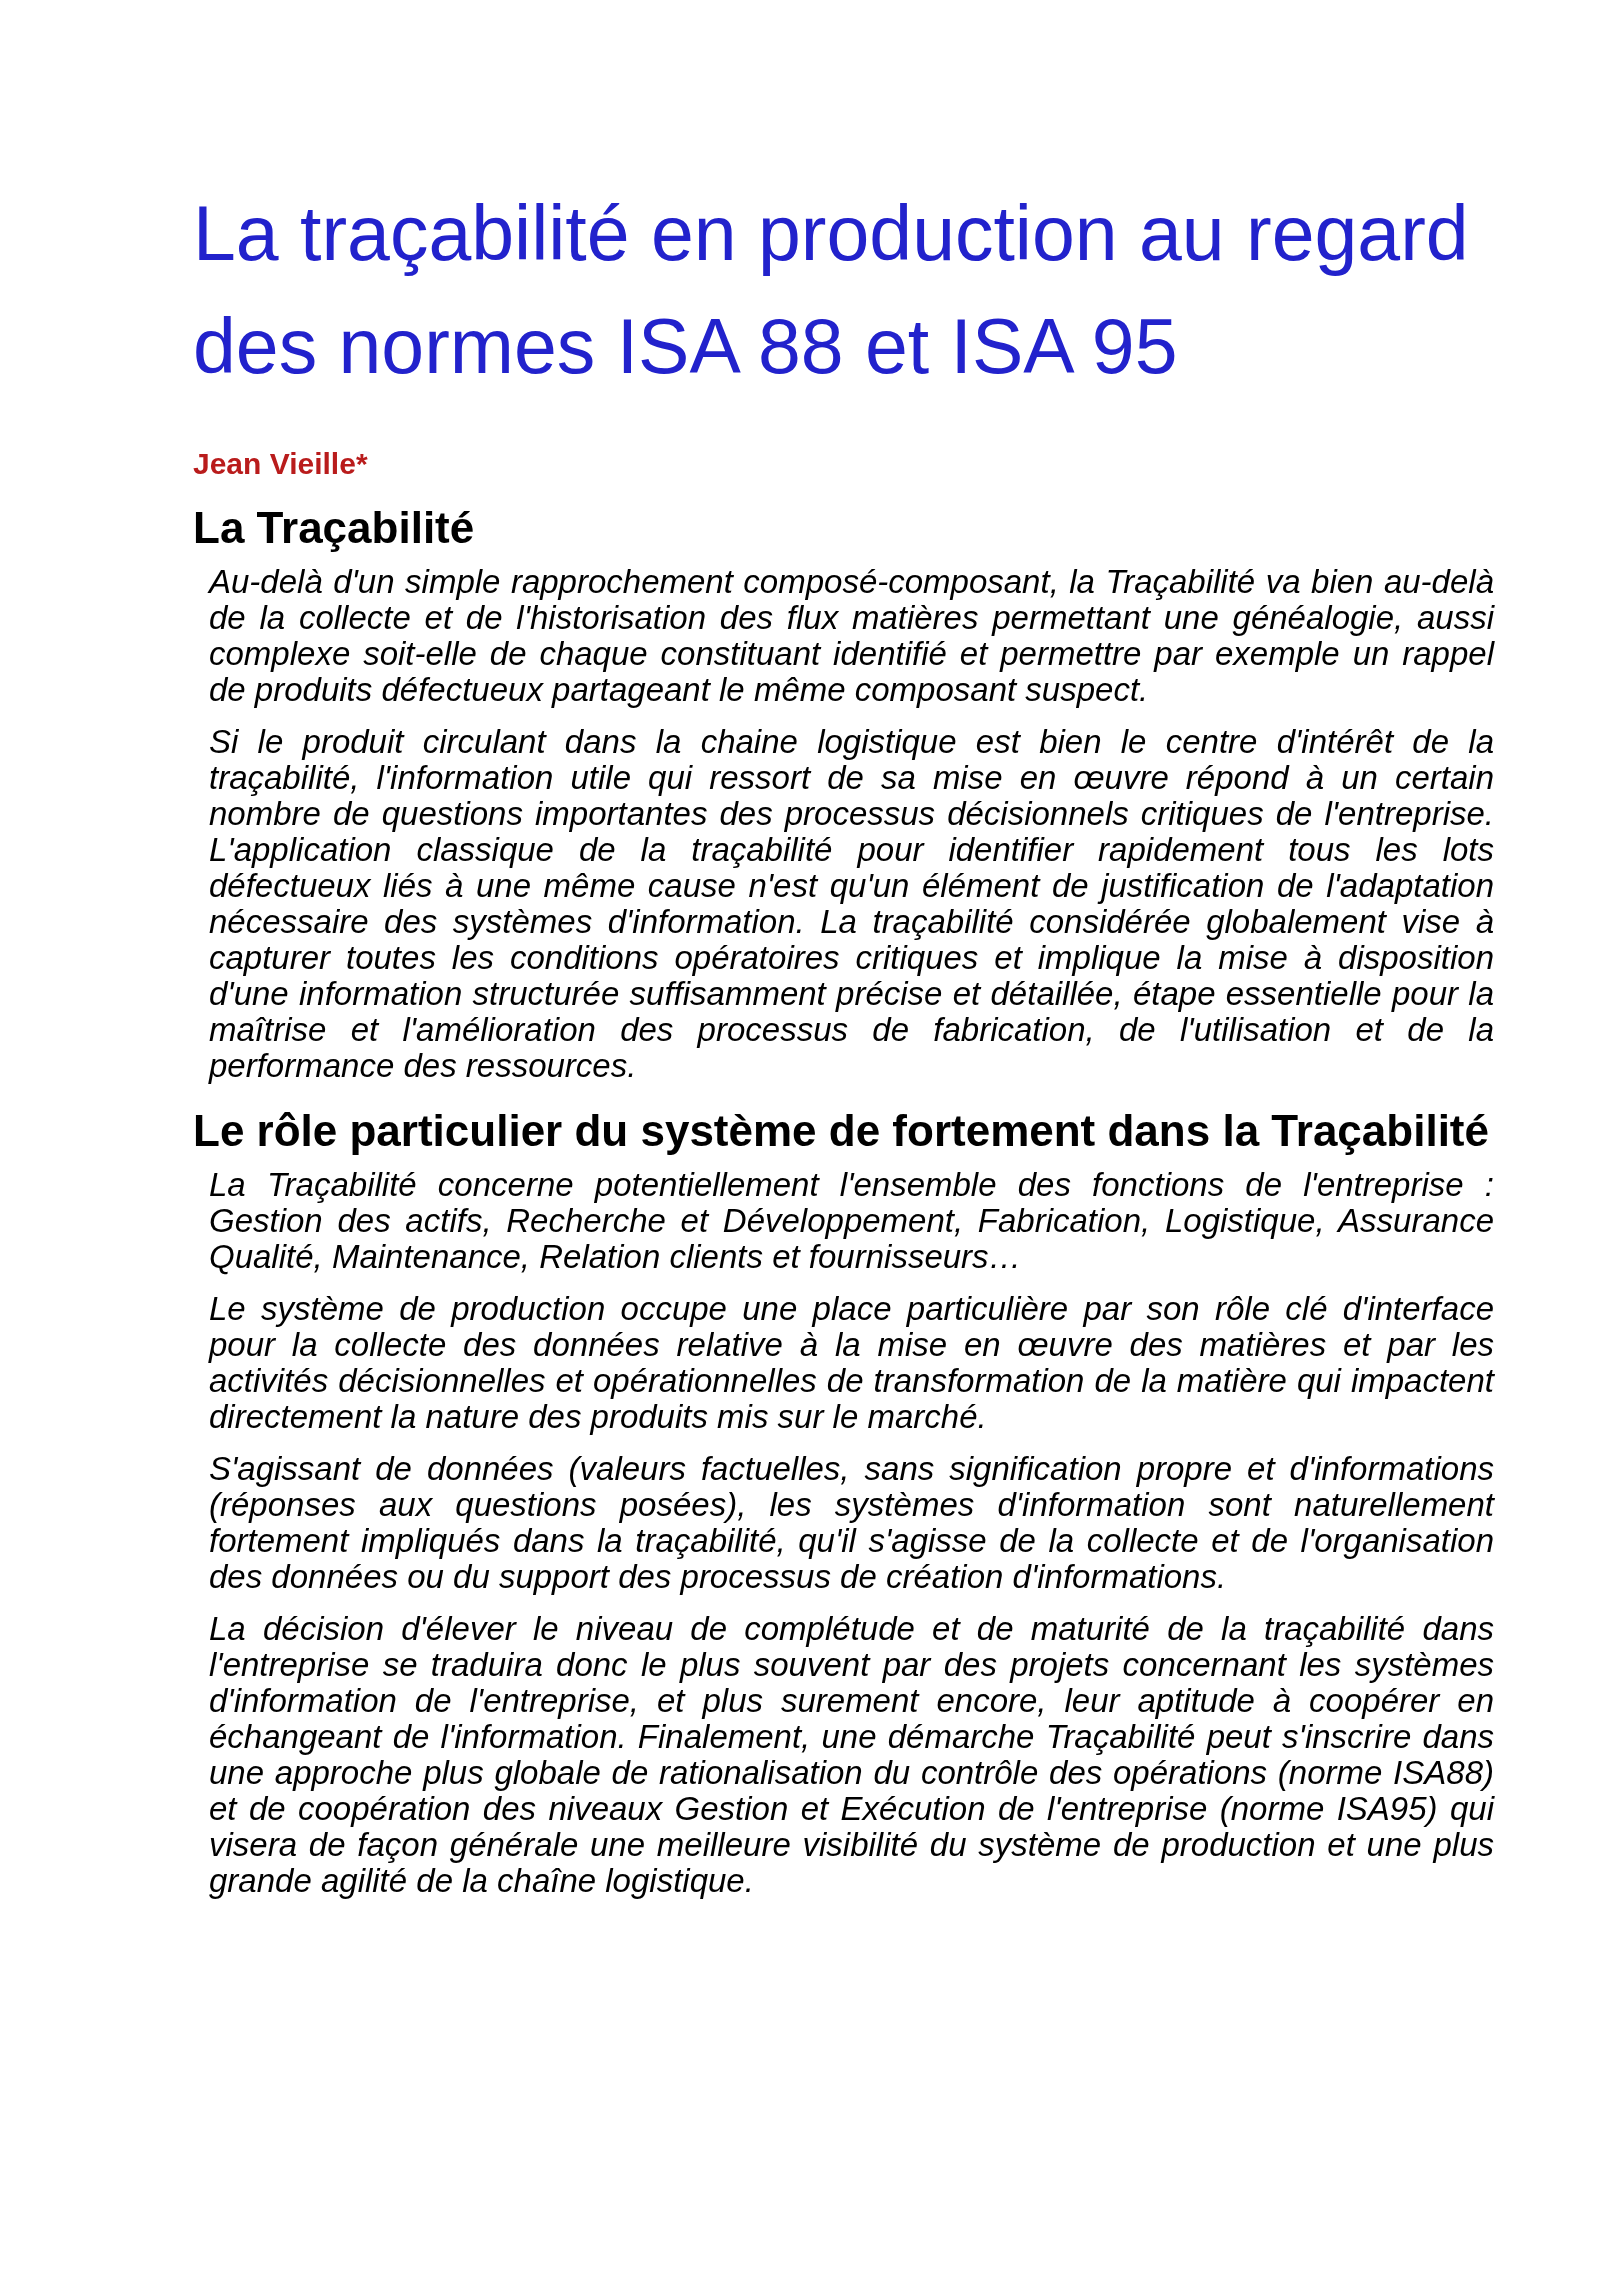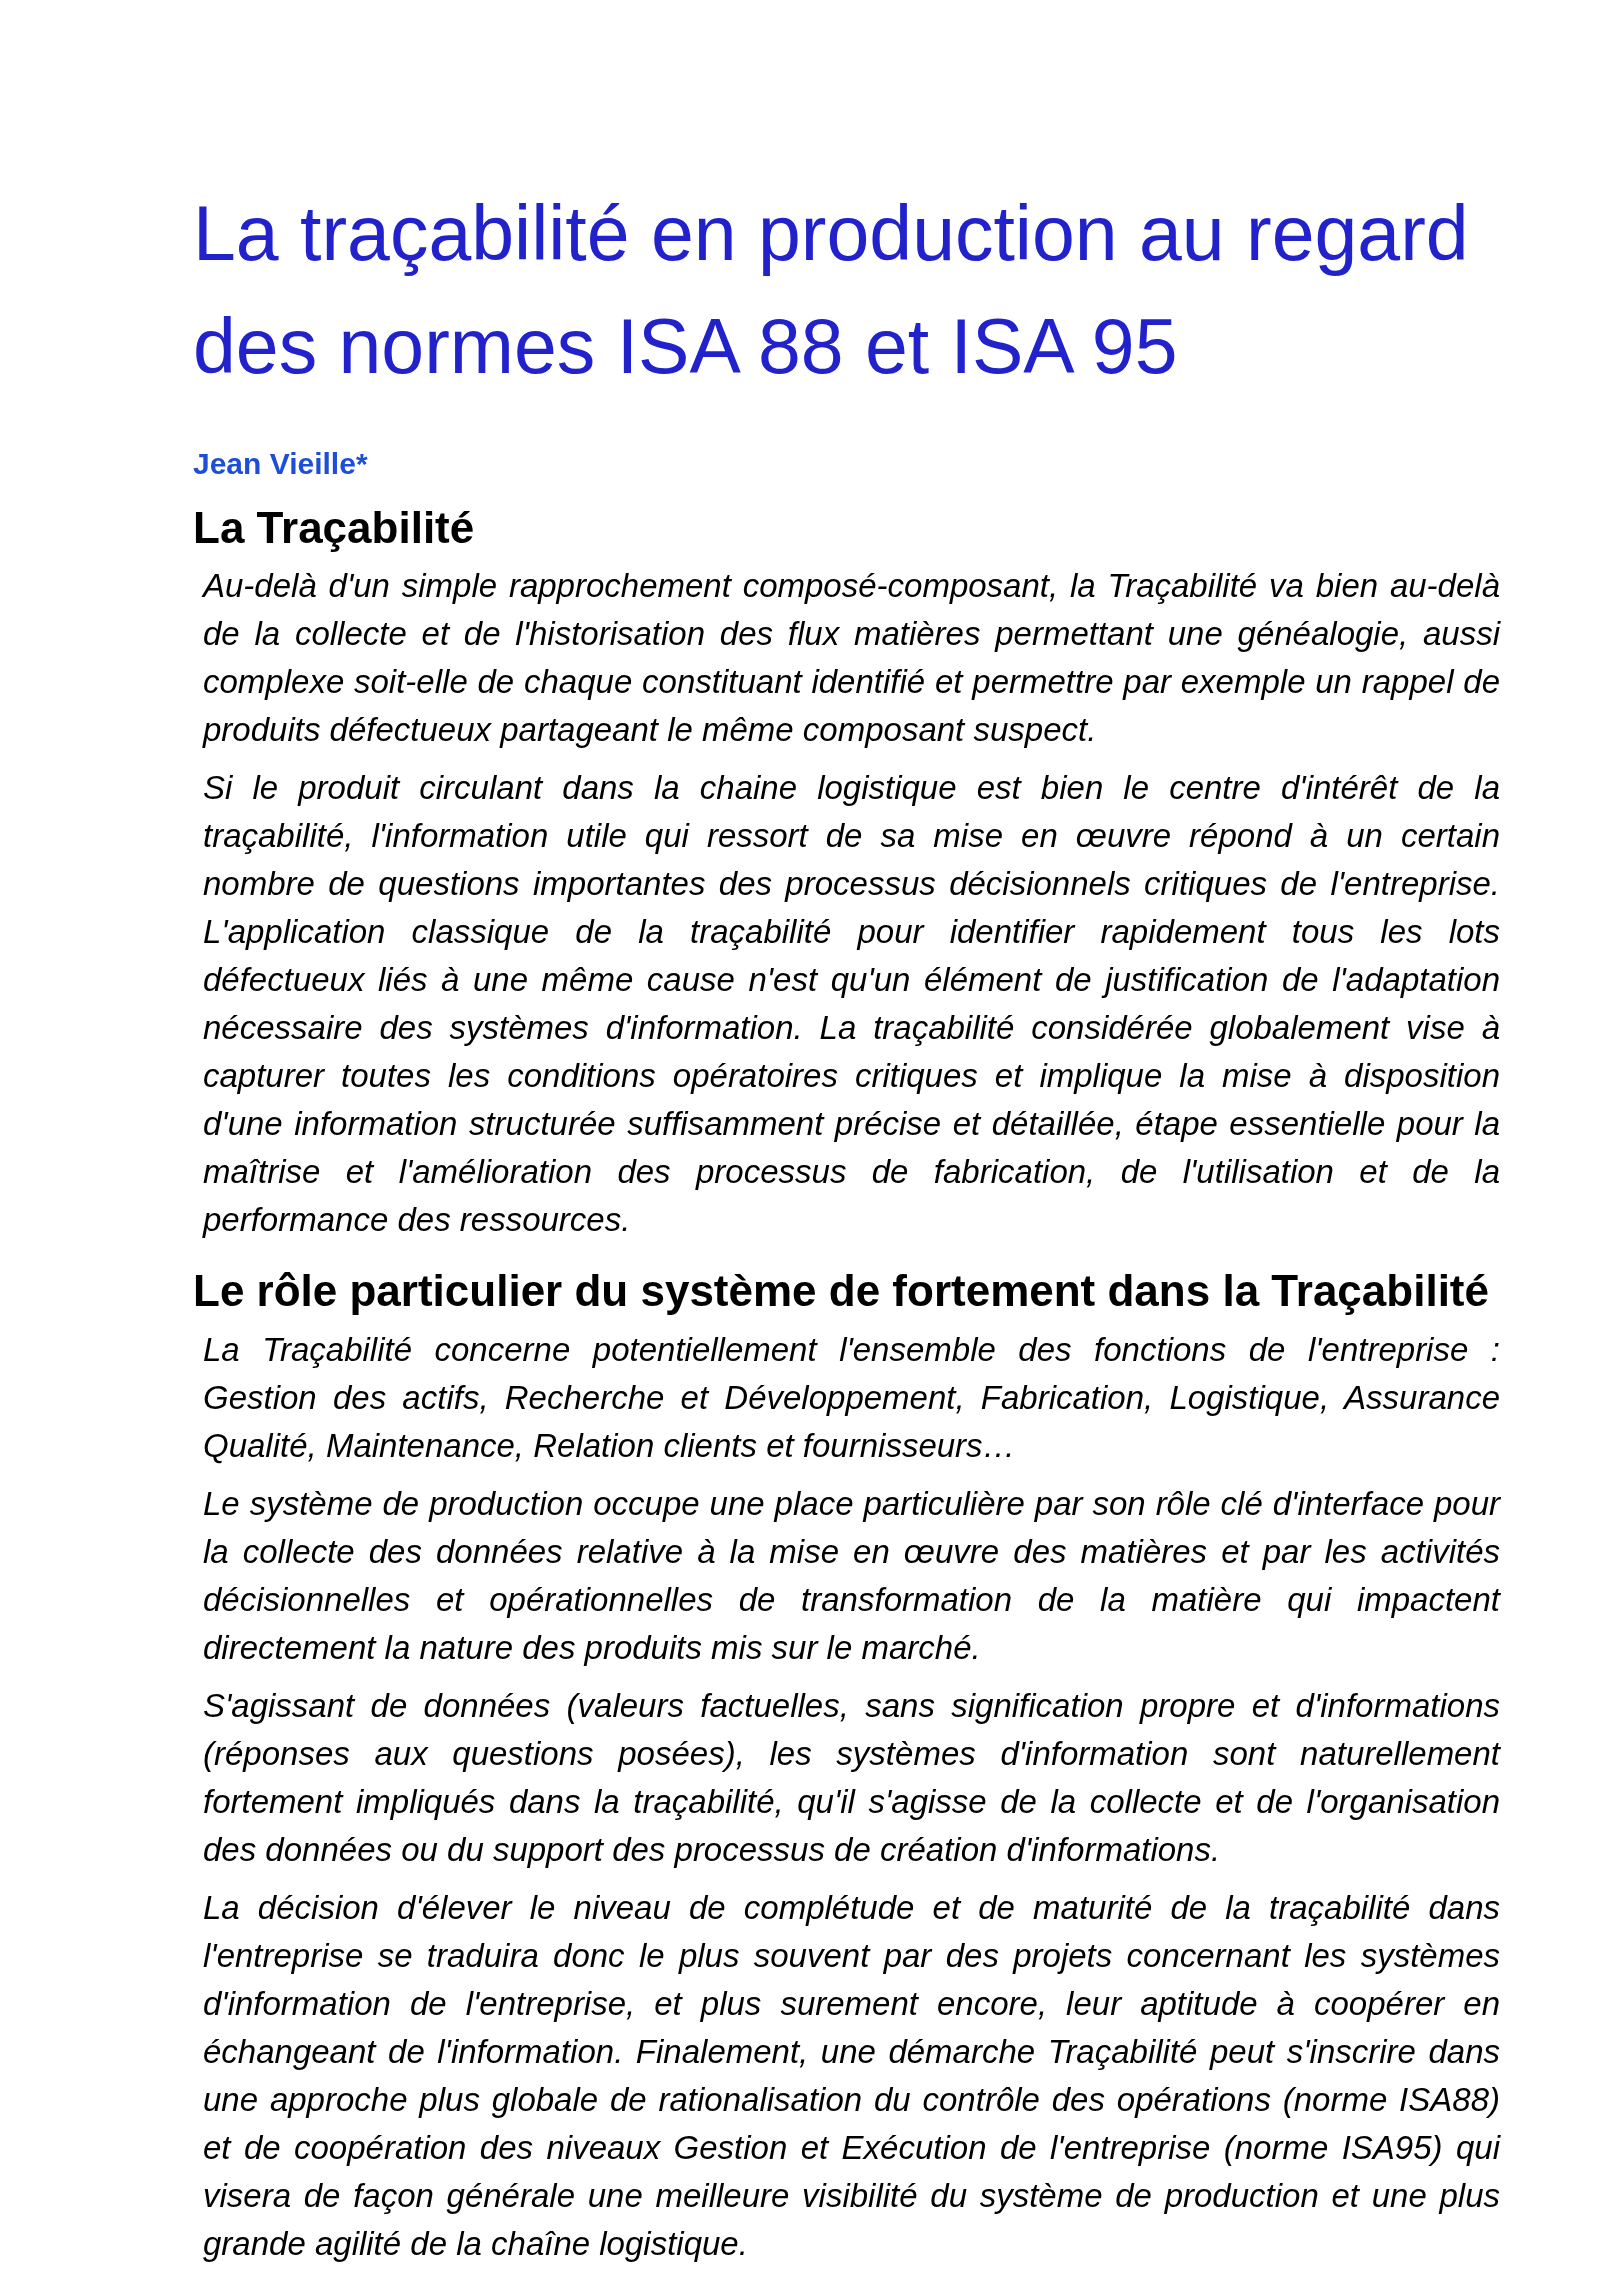--- a/index.html
+++ b/index.html
@@ -25,33 +25,33 @@
     line-height: 113px;
     font-weight: 400;
     letter-spacing: 0;
     color: #2222CC;
   }
   p.author {
     margin: 43px 0 0 0;
     font-size: 30px;
     line-height: 35px;
     font-weight: 700;
-    color: #1d4ed8;
+    color: #b91c1c;
   }
   h2.section-heading {
     margin: 26px 0 14.4px 0;
     font-size: 44px;
     line-height: 41px;
     font-weight: 700;
     color: #000000;
   }
   p.body-par {
-    margin: 10px;
+    margin: 16px;
     font-size: 33px;
-    line-height: 48px;
+    line-height: 36px;
     font-style: italic;
     text-align: justify;
     color: #000000;
   }
 </style>
 </head>
 <body>
 
 <div class="page">
   <div class="content">

